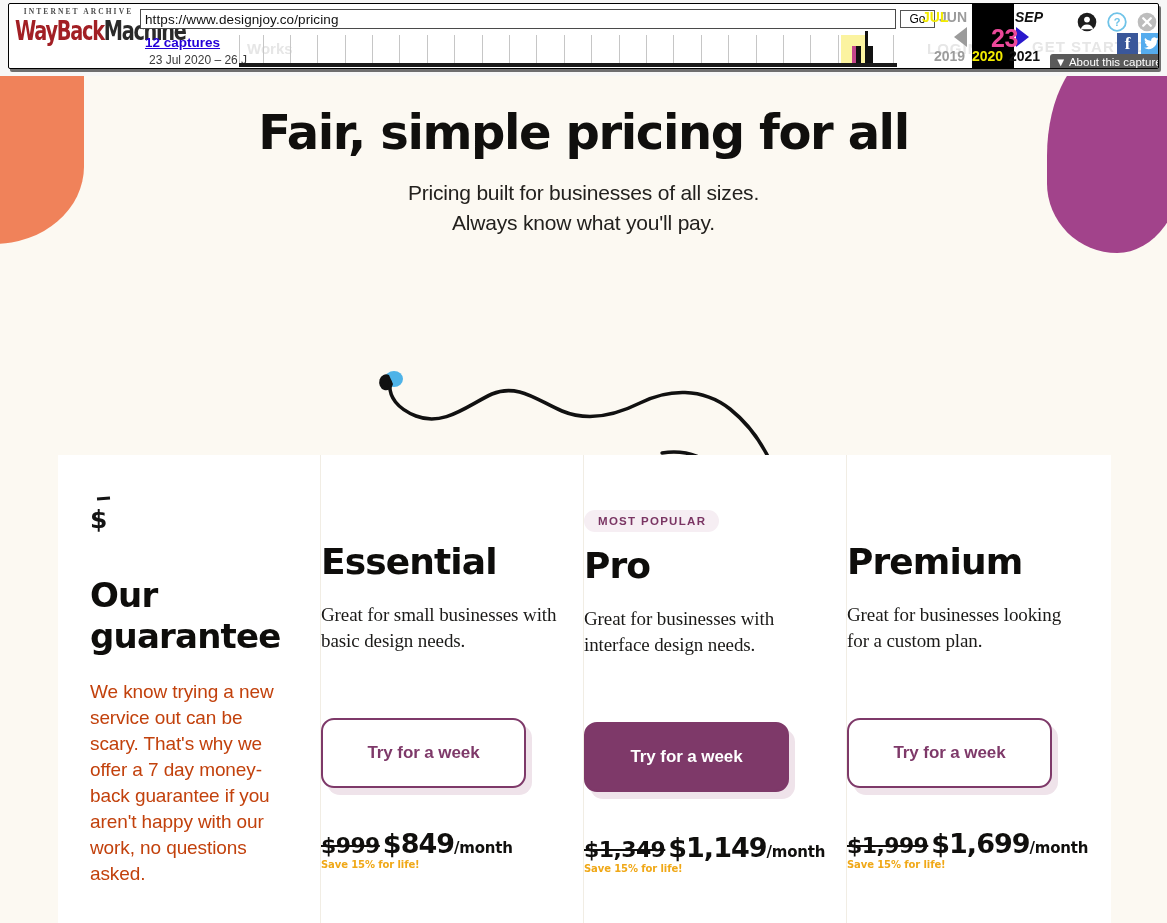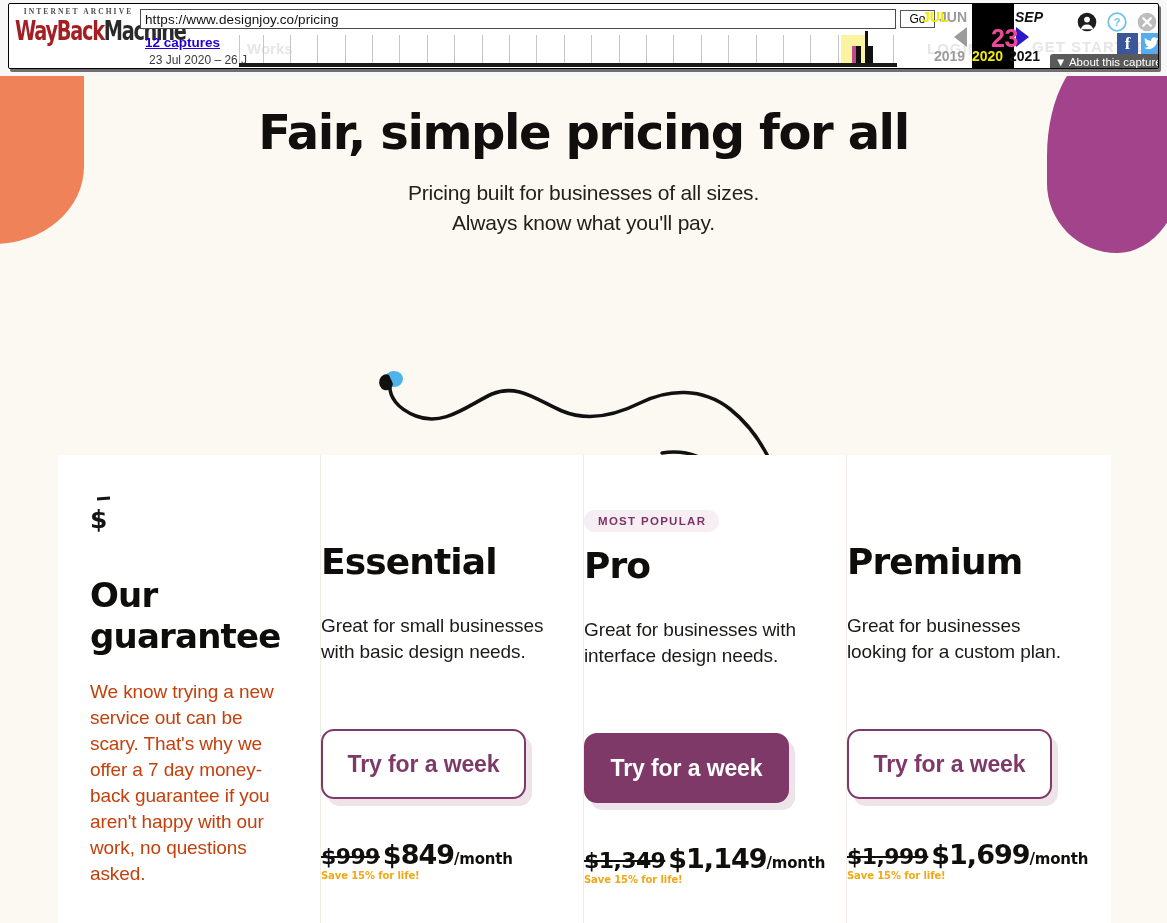--- a/index.html
+++ b/index.html
@@ -286,40 +286,41 @@
   .spacer-badge { height: 31px; }
 
   .p-title {
     font-size: 36px; font-weight: bold;
     letter-spacing: -0.9px;
     color: #0E0D0B;
     line-height: 42px;
     font-family: "DejaVu Sans", sans-serif;
   }
   .p-desc {
-    margin-top: 30px;
+    margin-top: 19px;
     font-size: 19px; line-height: 26px;
     color: #1B1A18;
     letter-spacing: -0.1px;
     min-height: 78px;
+    font-family: Liberation Serif, serif;
   }
 
   .btn-wrap { position: relative; margin-top: 38px; width: 205px; height: 70px; }
   .btn-shadow {
     position: absolute; left: 6px; top: 7px;
     width: 205px; height: 70px;
     background: #EFE3EA;
     border-radius: 13px;
   }
   .btn {
     position: absolute; left: 0; top: 0;
     width: 205px; height: 70px;
     border-radius: 13px;
     display: flex; align-items: center; justify-content: center;
-    font-size: 23px; font-weight: bold;
+    font-size: 17px; font-weight: bold;
     letter-spacing: -0.1px;
     cursor: pointer;
   }
   .btn-outline {
     background: #FFFFFF;
     border: 2.5px solid #7E3969;
     color: #7E3969;
   }
   .btn-solid {
     background: #7E3969;

